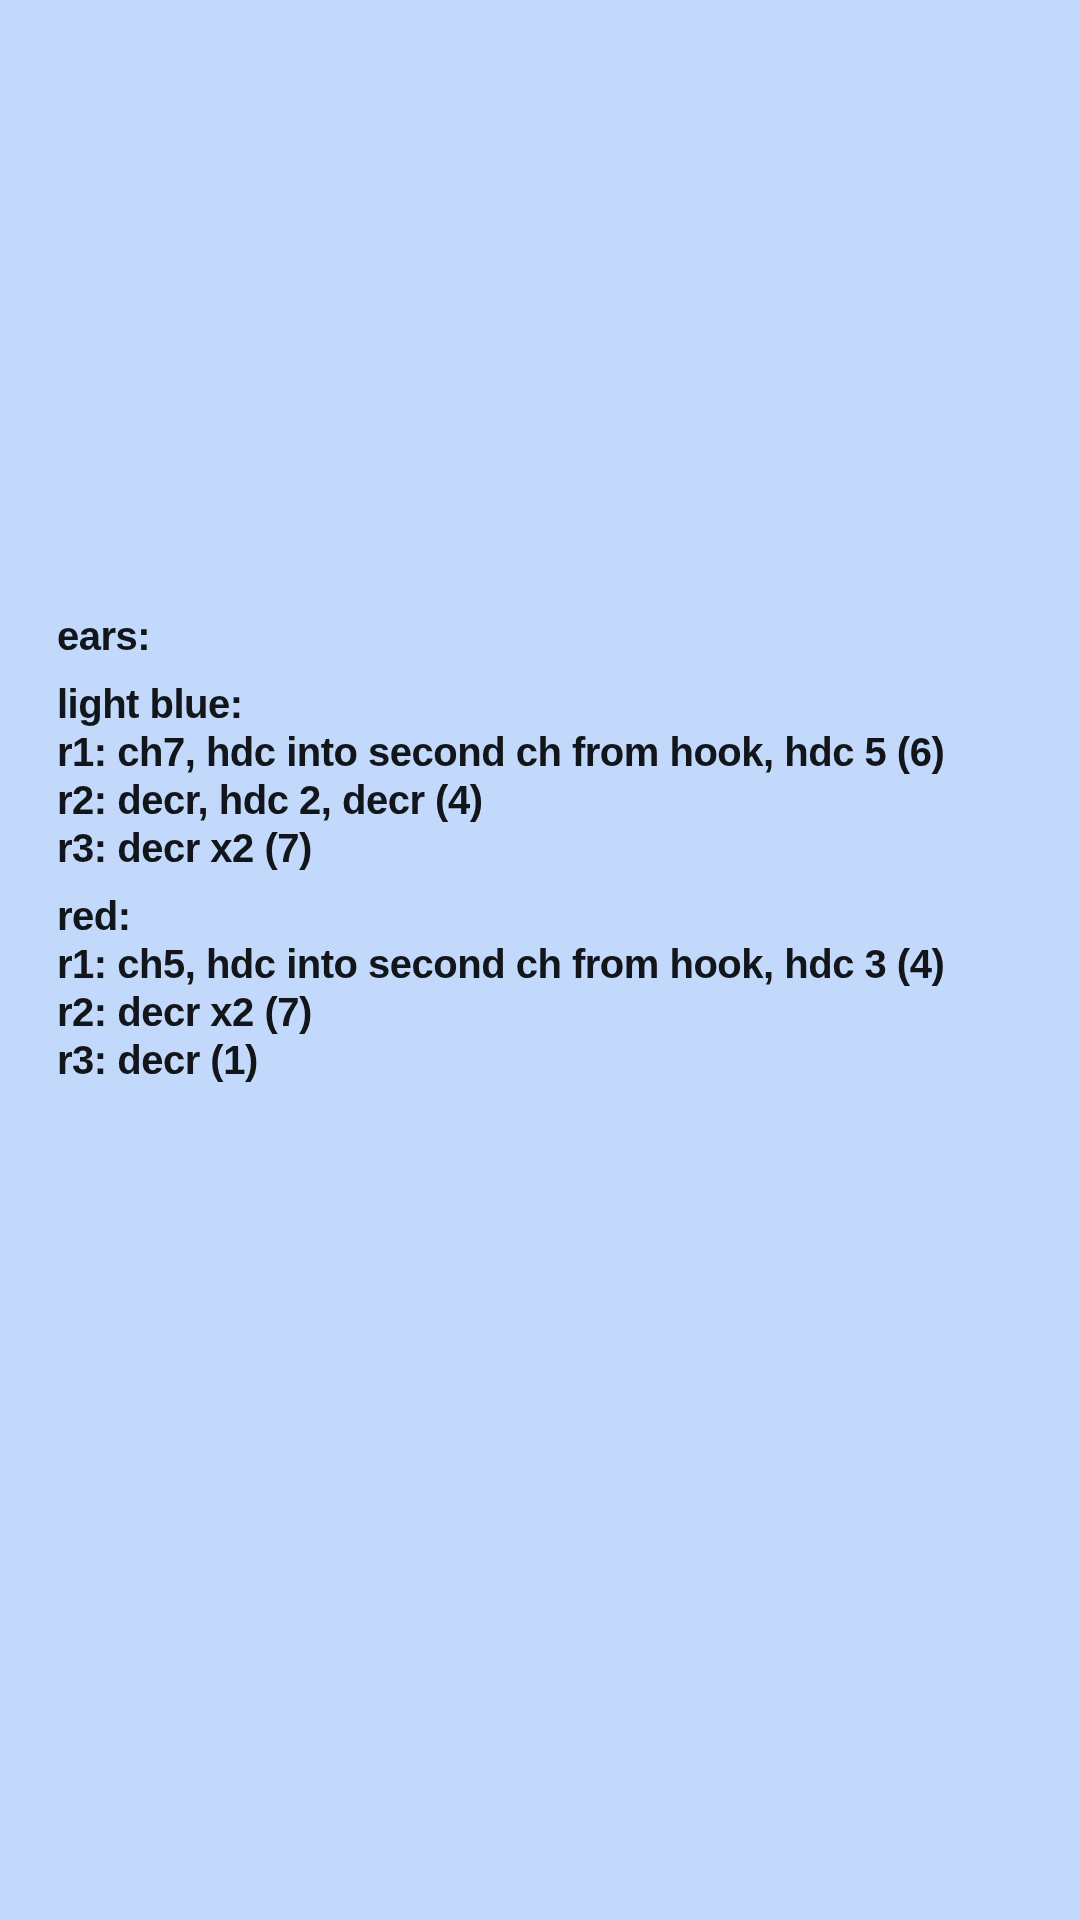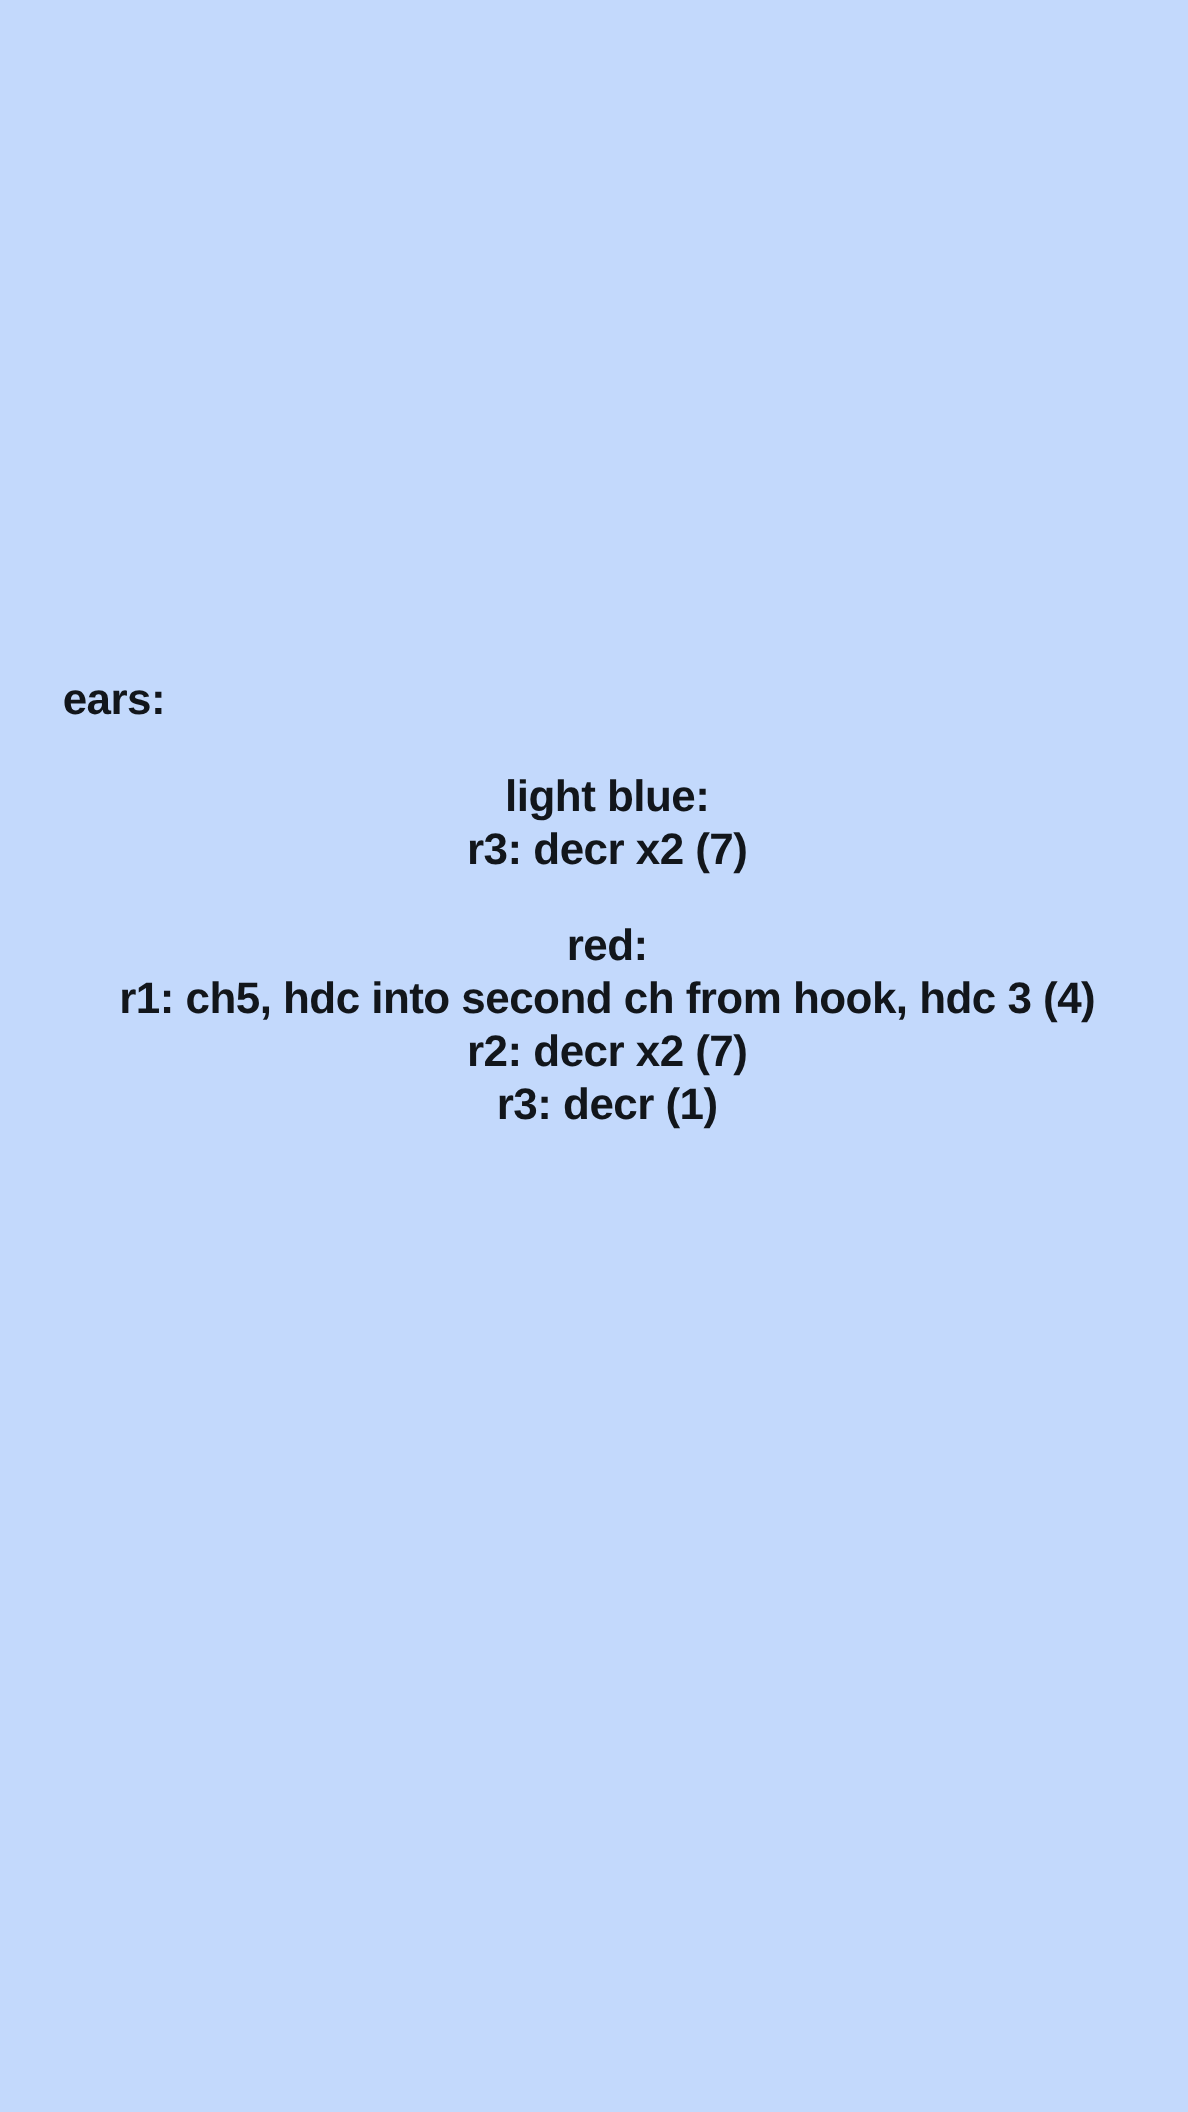--- a/index.html
+++ b/index.html
@@ -25,37 +25,38 @@
       font-weight: 700;
       font-size: 40px;
       line-height: 48px;
       letter-spacing: -0.5px;
     }
     .line {
       margin: 0;
       white-space: nowrap;
     }
     .gap {
-      margin-top: 40px;
-      text-align: center;
+      margin-top: 20px;
     }
     .part p {
       margin: 0;
     }
   </style>
 </head>
 <body style="background: rgb(195, 217, 252);">
 
 <div class="canvas">
   <div class="pattern-block" style="color: rgb(18, 22, 27);">
 
     <p class="line">ears:</p>
 
     <div class="part gap">
       <p class="line">light blue:</p>
+      <p class="line">r1: ch7, hdc into second ch from hook, hdc 5 (6)</p>
+      <p class="line">r2: decr, hdc 2, decr (4)</p>
       <p class="line">r3: decr x2 (7)</p>
     </div>
 
     <div class="part gap">
       <p class="line">red:</p>
       <p class="line">r1: ch5, hdc into second ch from hook, hdc 3 (4)</p>
       <p class="line">r2: decr x2 (7)</p>
       <p class="line">r3: decr (1)</p>
     </div>
 

